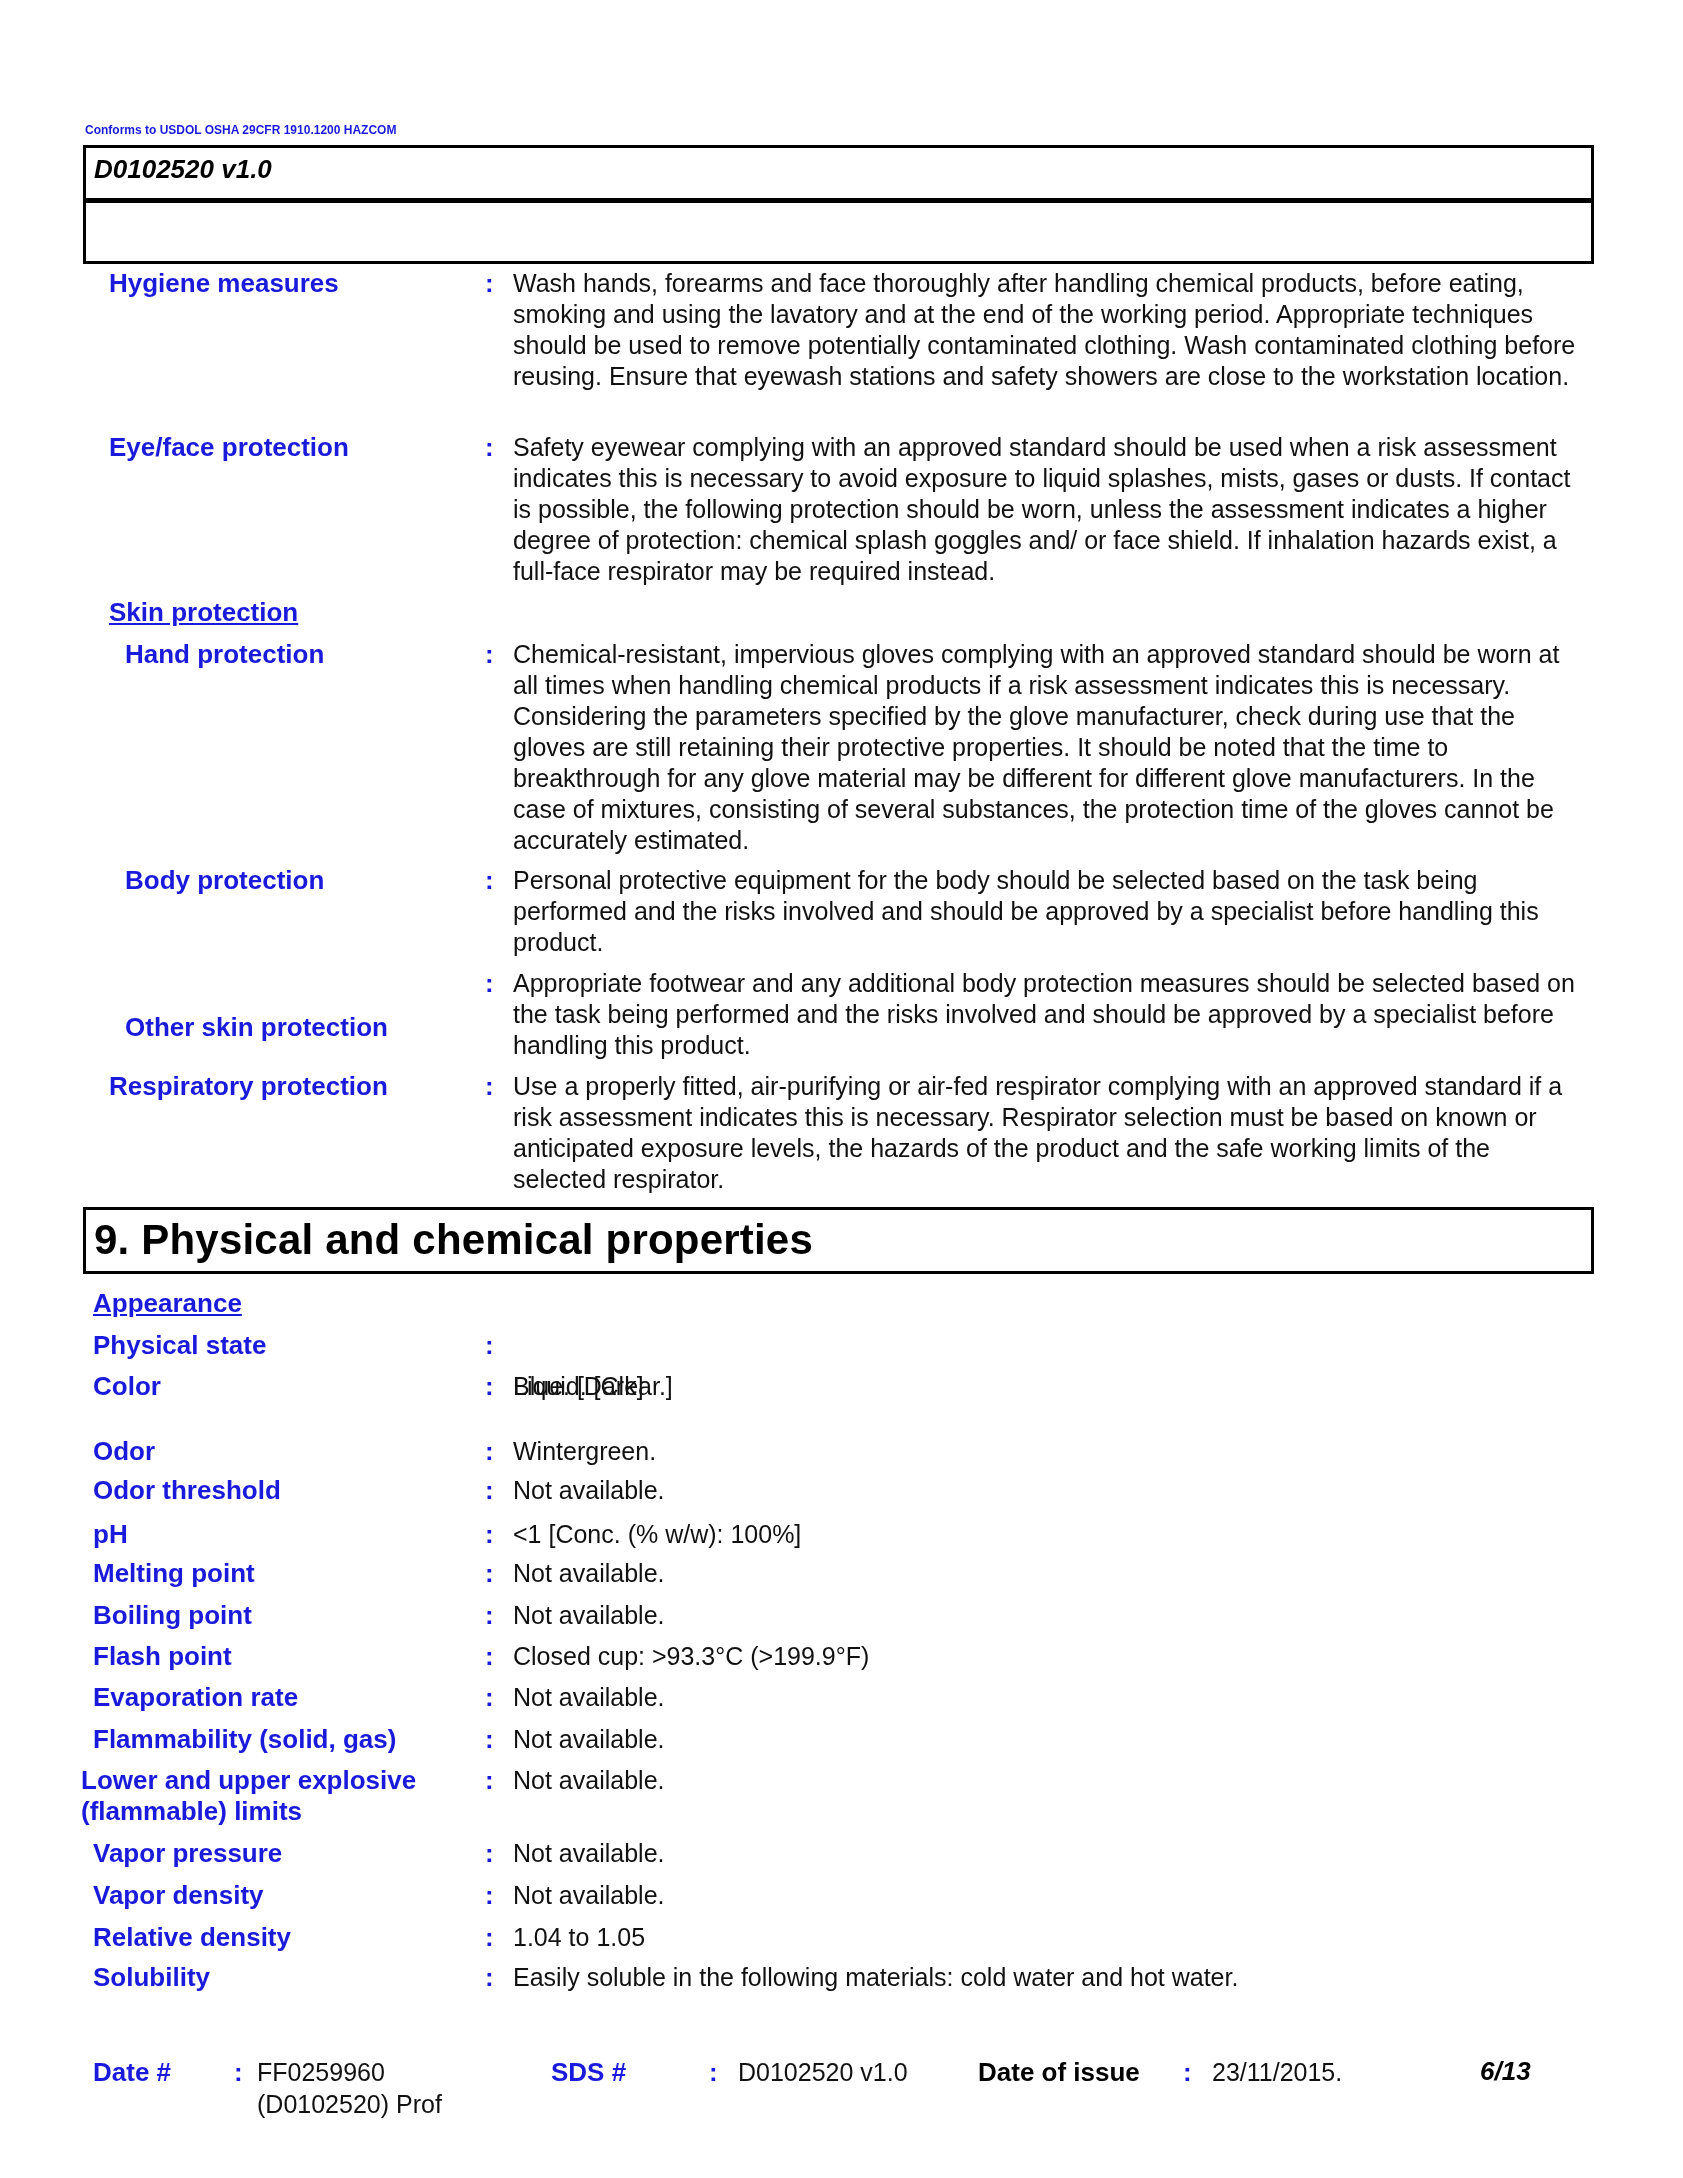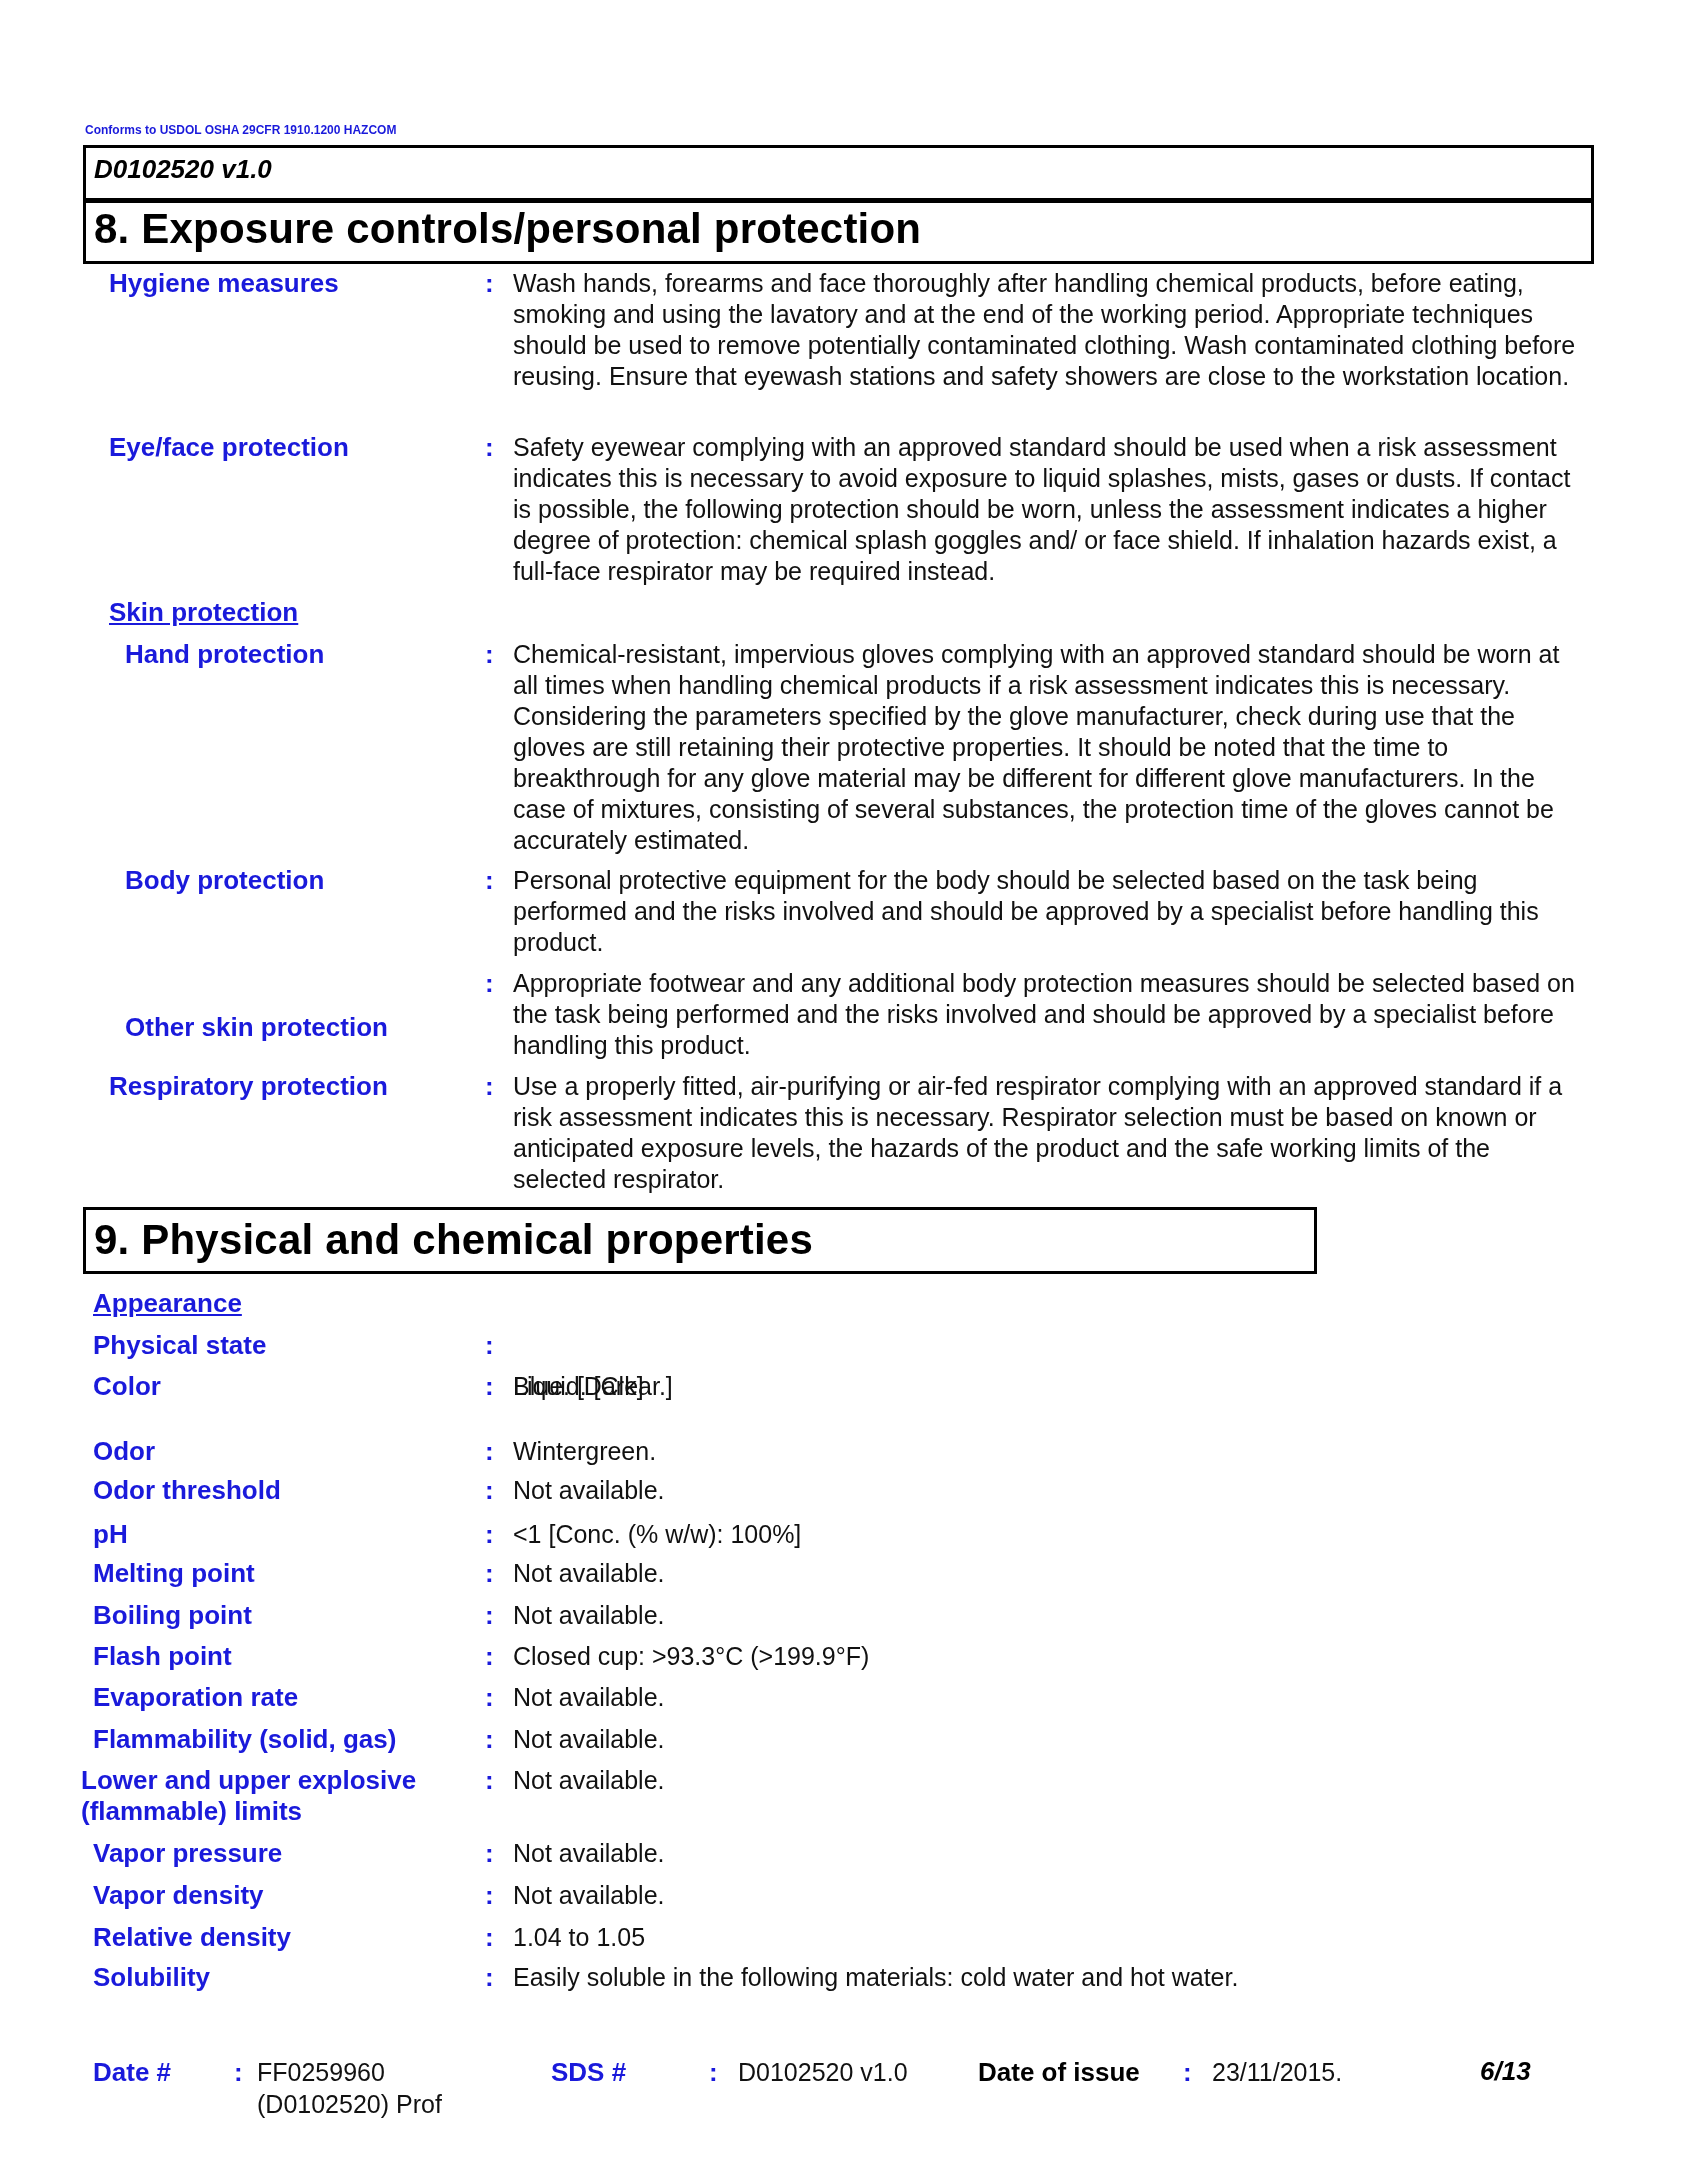--- a/index.html
+++ b/index.html
@@ -5,40 +5,39 @@
   html, body { margin: 0; padding: 0; background: #ffffff; }
   body { width: 1683px; height: 2178px; position: relative; overflow: hidden;
          font-family: "Liberation Sans", sans-serif; color: #000; }
   .abs { position: absolute; }
   .conform { left: 85px; top: 123px; font-size: 12px; font-weight: bold; color: #1a1adb; }
   .docbox { left: 83px; top: 145px; width: 1511px; height: 119px; border: 3px solid #000; box-sizing: border-box; }
   .docid { position: absolute; left: 8px; top: 6px; font-size: 26px; font-weight: bold; font-style: italic; }
   .divider { position: absolute; left: 0; right: 0; top: 50px; height: 5px; background: #000; }
   .sec-title { position: absolute; left: 8px; font-size: 42px; font-weight: bold; letter-spacing: 0.2px; }
   .sec8-title { top: 57px; }
-  .sec9box { left: 83px; top: 1207px; width: 1234px; height: 67px; border: 3px solid #000; box-sizing: border-box; }
+  .sec9box { left: 83px; top: 1207px; width: 1511px; height: 67px; border: 3px solid #000; box-sizing: border-box; }
   .sec9-title { top: 6px; }
   .label { font-size: 26px; font-weight: bold; color: #1a1adb; line-height: 31px; }
   .label.u { text-decoration: underline; }
   .colon { font-size: 26px; font-weight: bold; color: #1a1adb; line-height: 31px; left: 485px; }
   .value { font-size: 25px; line-height: 31px; left: 513px; width: 1069px; color: #111; }
   .foot-label { font-size: 26px; font-weight: bold; color: #1a1adb; line-height: 32px; }
   .foot-label.black { color: #000; }
   .foot-val { font-size: 25px; line-height: 32px; color: #111; }
   .pagenum { font-size: 26px; font-weight: bold; font-style: italic; }
 </style>
 </head>
 <body>
 
 <div class="abs conform">Conforms to USDOL OSHA 29CFR 1910.1200 HAZCOM</div>
 
 <div class="abs docbox">
   <div class="docid">D0102520 v1.0</div>
   <div class="divider"></div>
-  <div class="sec-title sec8-title">8. Exposure controls/personal protection</div>
 </div>
 
 <div class="abs label" style="left:109px; top:268px;">Hygiene measures</div>
 <div class="abs colon" style="top:268px;">:</div>
 <div class="abs value" style="top:268px;">Wash hands, forearms and face thoroughly after handling chemical products, before eating, smoking and using the lavatory and at the end of the working period. Appropriate techniques should be used to remove potentially contaminated clothing. Wash contaminated clothing before reusing.  Ensure that eyewash stations and safety showers are close to the workstation location.</div>
 
 <div class="abs label" style="left:109px; top:432px;">Eye/face protection</div>
 <div class="abs colon" style="top:432px;">:</div>
 <div class="abs value" style="top:432px;">Safety eyewear complying with an approved standard should be used when a risk assessment indicates this is necessary to avoid exposure to liquid splashes, mists, gases or dusts.  If contact is possible, the following protection should be worn, unless the assessment indicates a higher degree of protection:  chemical splash goggles and/ or face shield.  If inhalation hazards exist, a full-face respirator may be required instead.</div>
 

